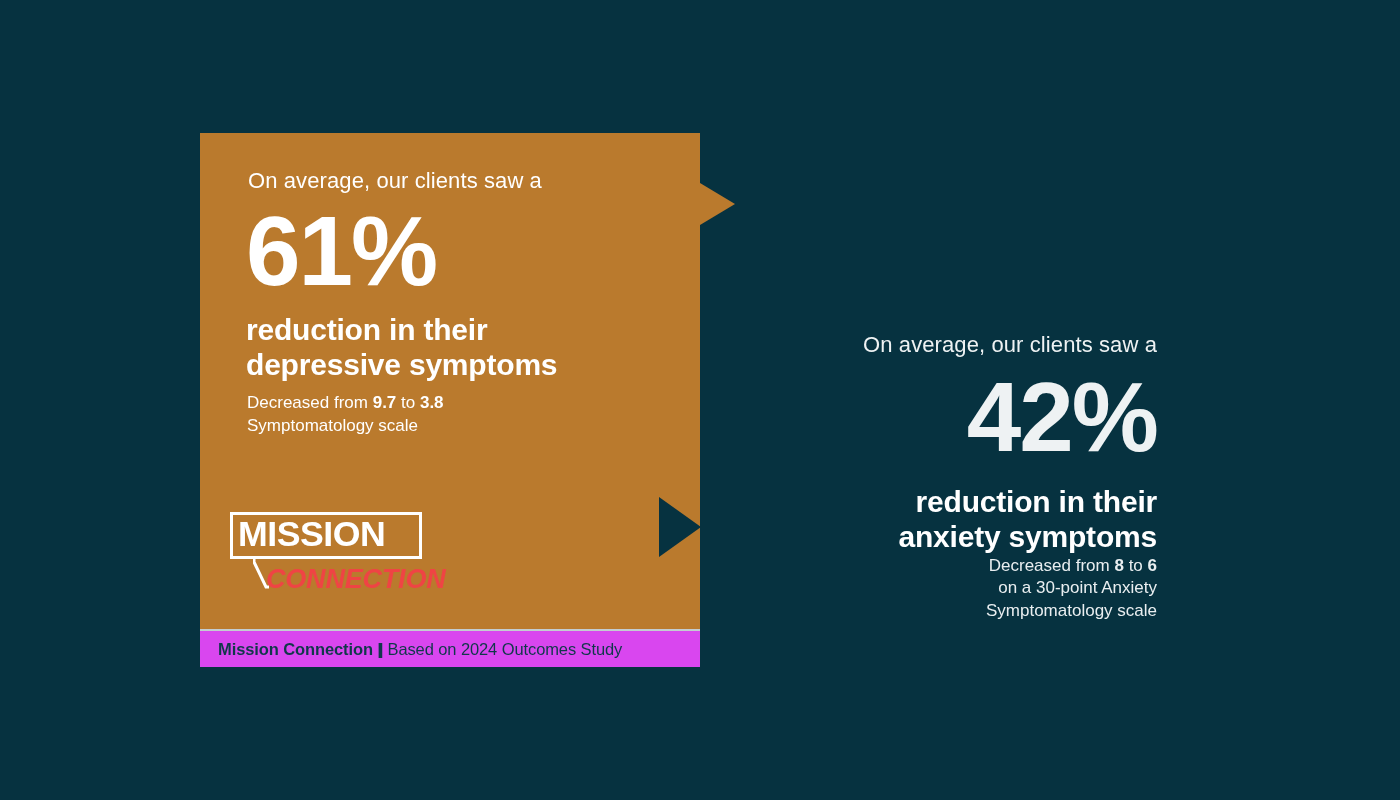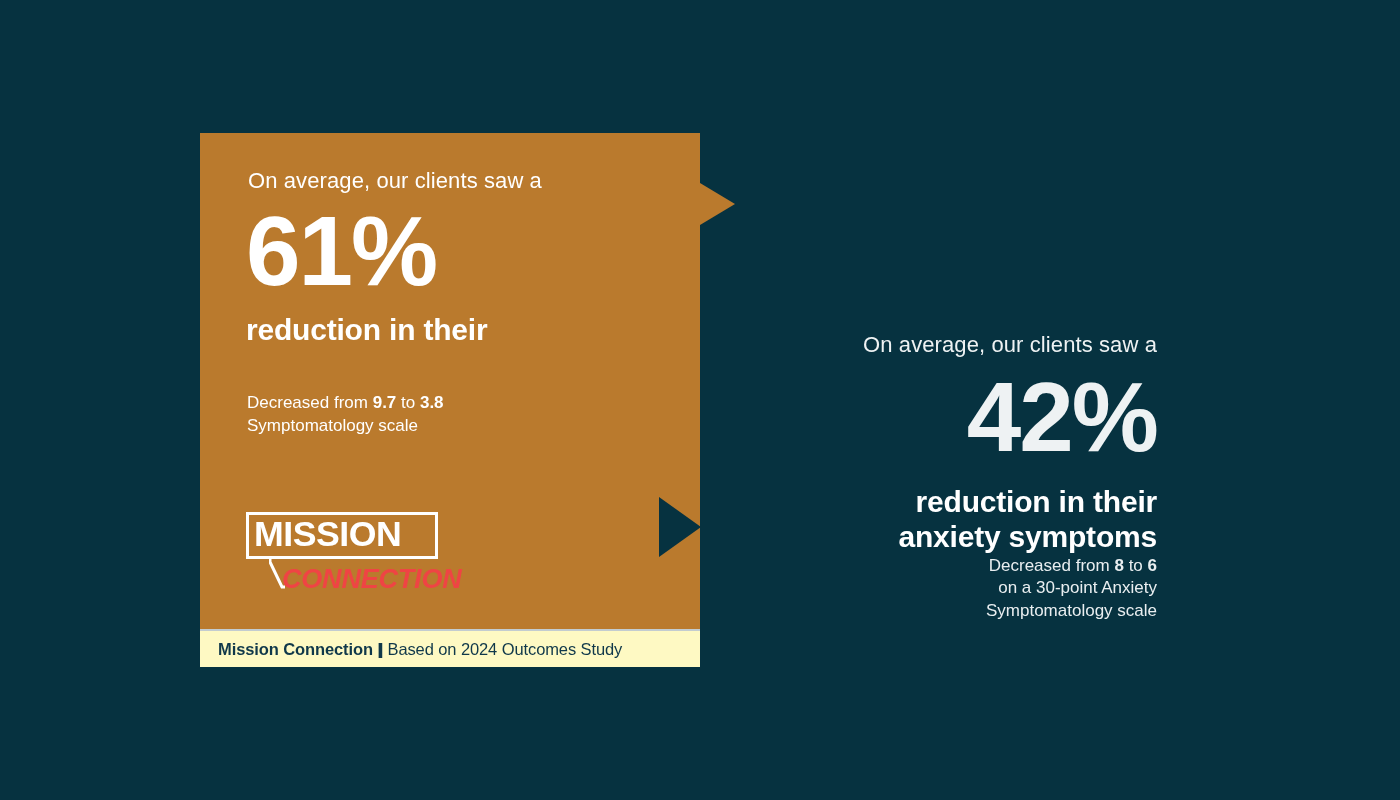--- a/index.html
+++ b/index.html
@@ -75,21 +75,21 @@
     font-weight: 500;
     color: #ffffff;
     line-height: 1.33;
     width: 300px;
   }
   #left-sub b { font-weight: bold; }
 
   
   #logo {
     position: absolute;
-    left: 246px; top: 512px;
+    left: 230px; top: 512px;
     width: 200px; height: 82px; text-align: right;
   }
   #logo-box {
     position: absolute;
     left: 0; top: 0;
     width: 192px; height: 47px;
     border: 3px solid #ffffff;
     box-sizing: border-box;
   }
   #logo-wordmark {
@@ -120,21 +120,21 @@
     letter-spacing: -0.2px;
     line-height: 30px;
     white-space: nowrap;
   }
 
   
   #footer-bar {
     position: absolute;
     left: 200px; top: 629px;
     width: 500px; height: 38px;
-    background: #fef9c3;
+    background: #d946ef;
     border-top: 2px solid #c3ccd0;
     box-sizing: border-box;
     display: flex;
     align-items: center;
   }
   #footer-text {
     padding-left: 18px;
     font-size: 16.5px;
     color: #10384a;
     white-space: nowrap;
@@ -194,20 +194,21 @@
 
 <div id="tab-upper"></div>
 <div id="notch-lower"></div>
 
 <div id="left-eyebrow">On average, our clients saw a</div>
 
 <div id="left-bignum">61%</div>
 
 <div id="left-headline">
   <div>reduction in their</div>
+  <div>depressive symptoms</div>
 </div>
 
 <div id="left-sub">
   <div><span>Decreased from </span><b>9.7</b><span> to </span><b>3.8</b></div>
   <div>Symptomatology scale</div>
 </div>
 
 <div id="logo">
   <div id="logo-box"></div>
   <div id="logo-wordmark">MISSION</div>

